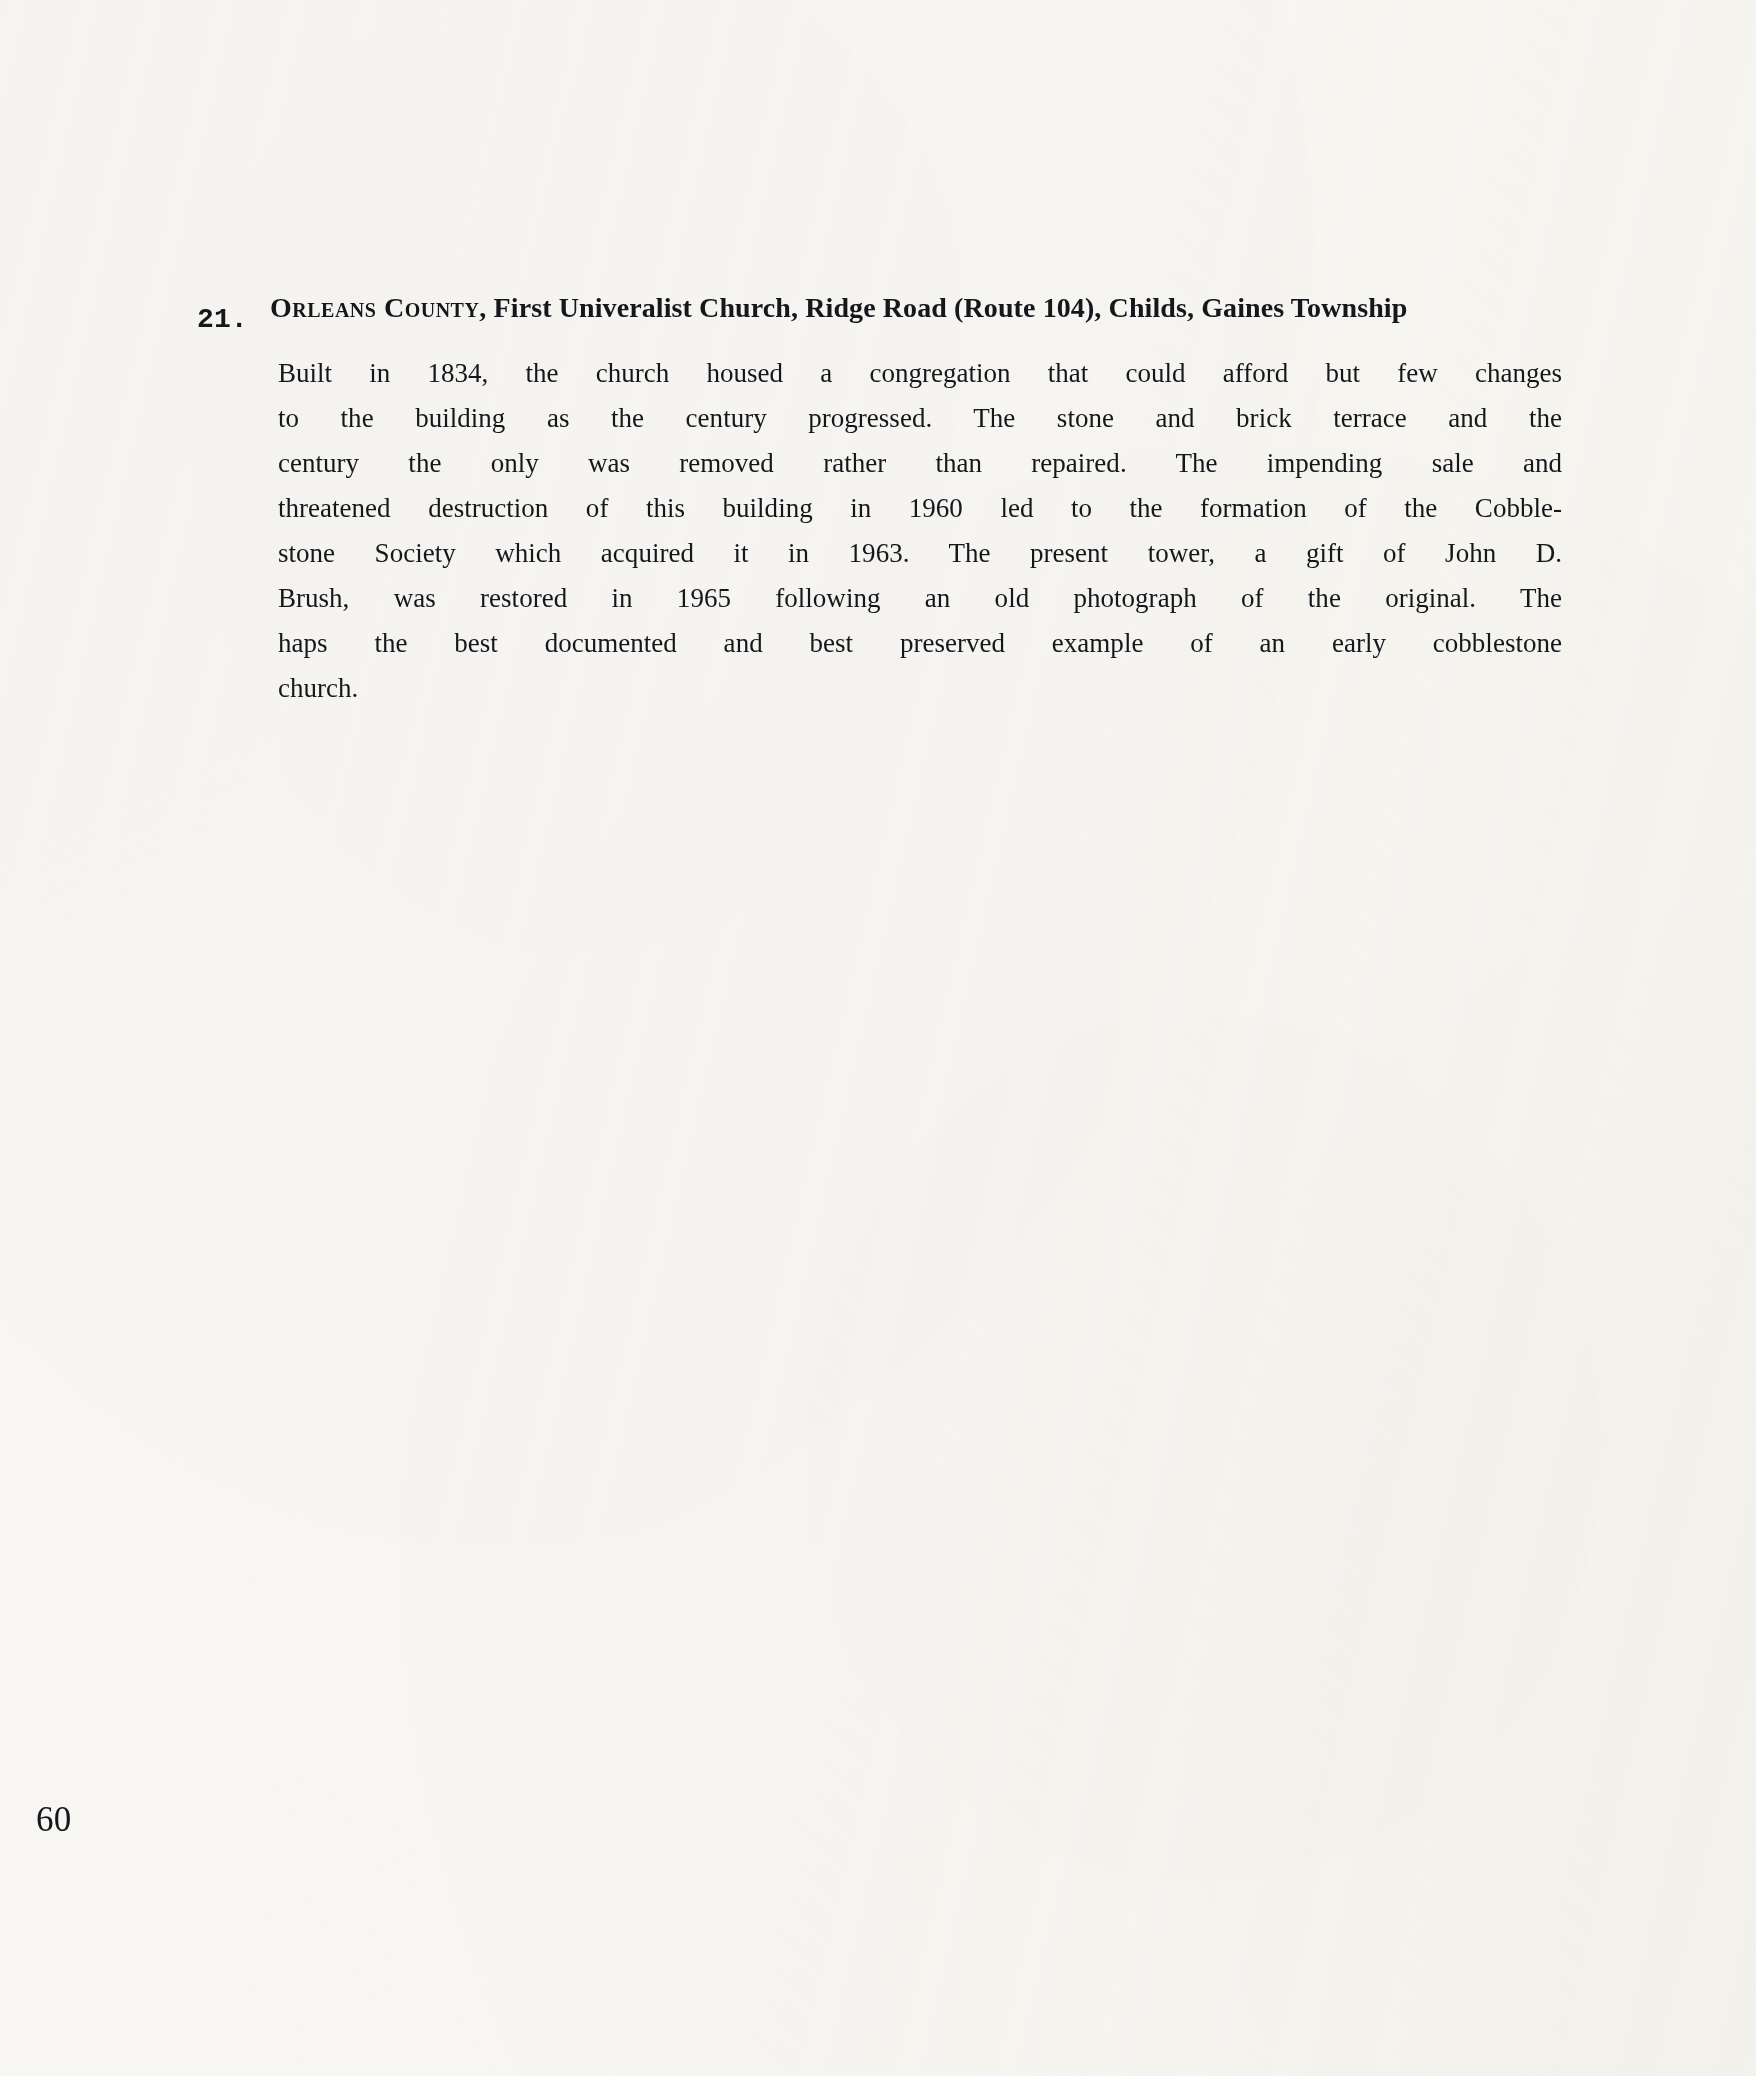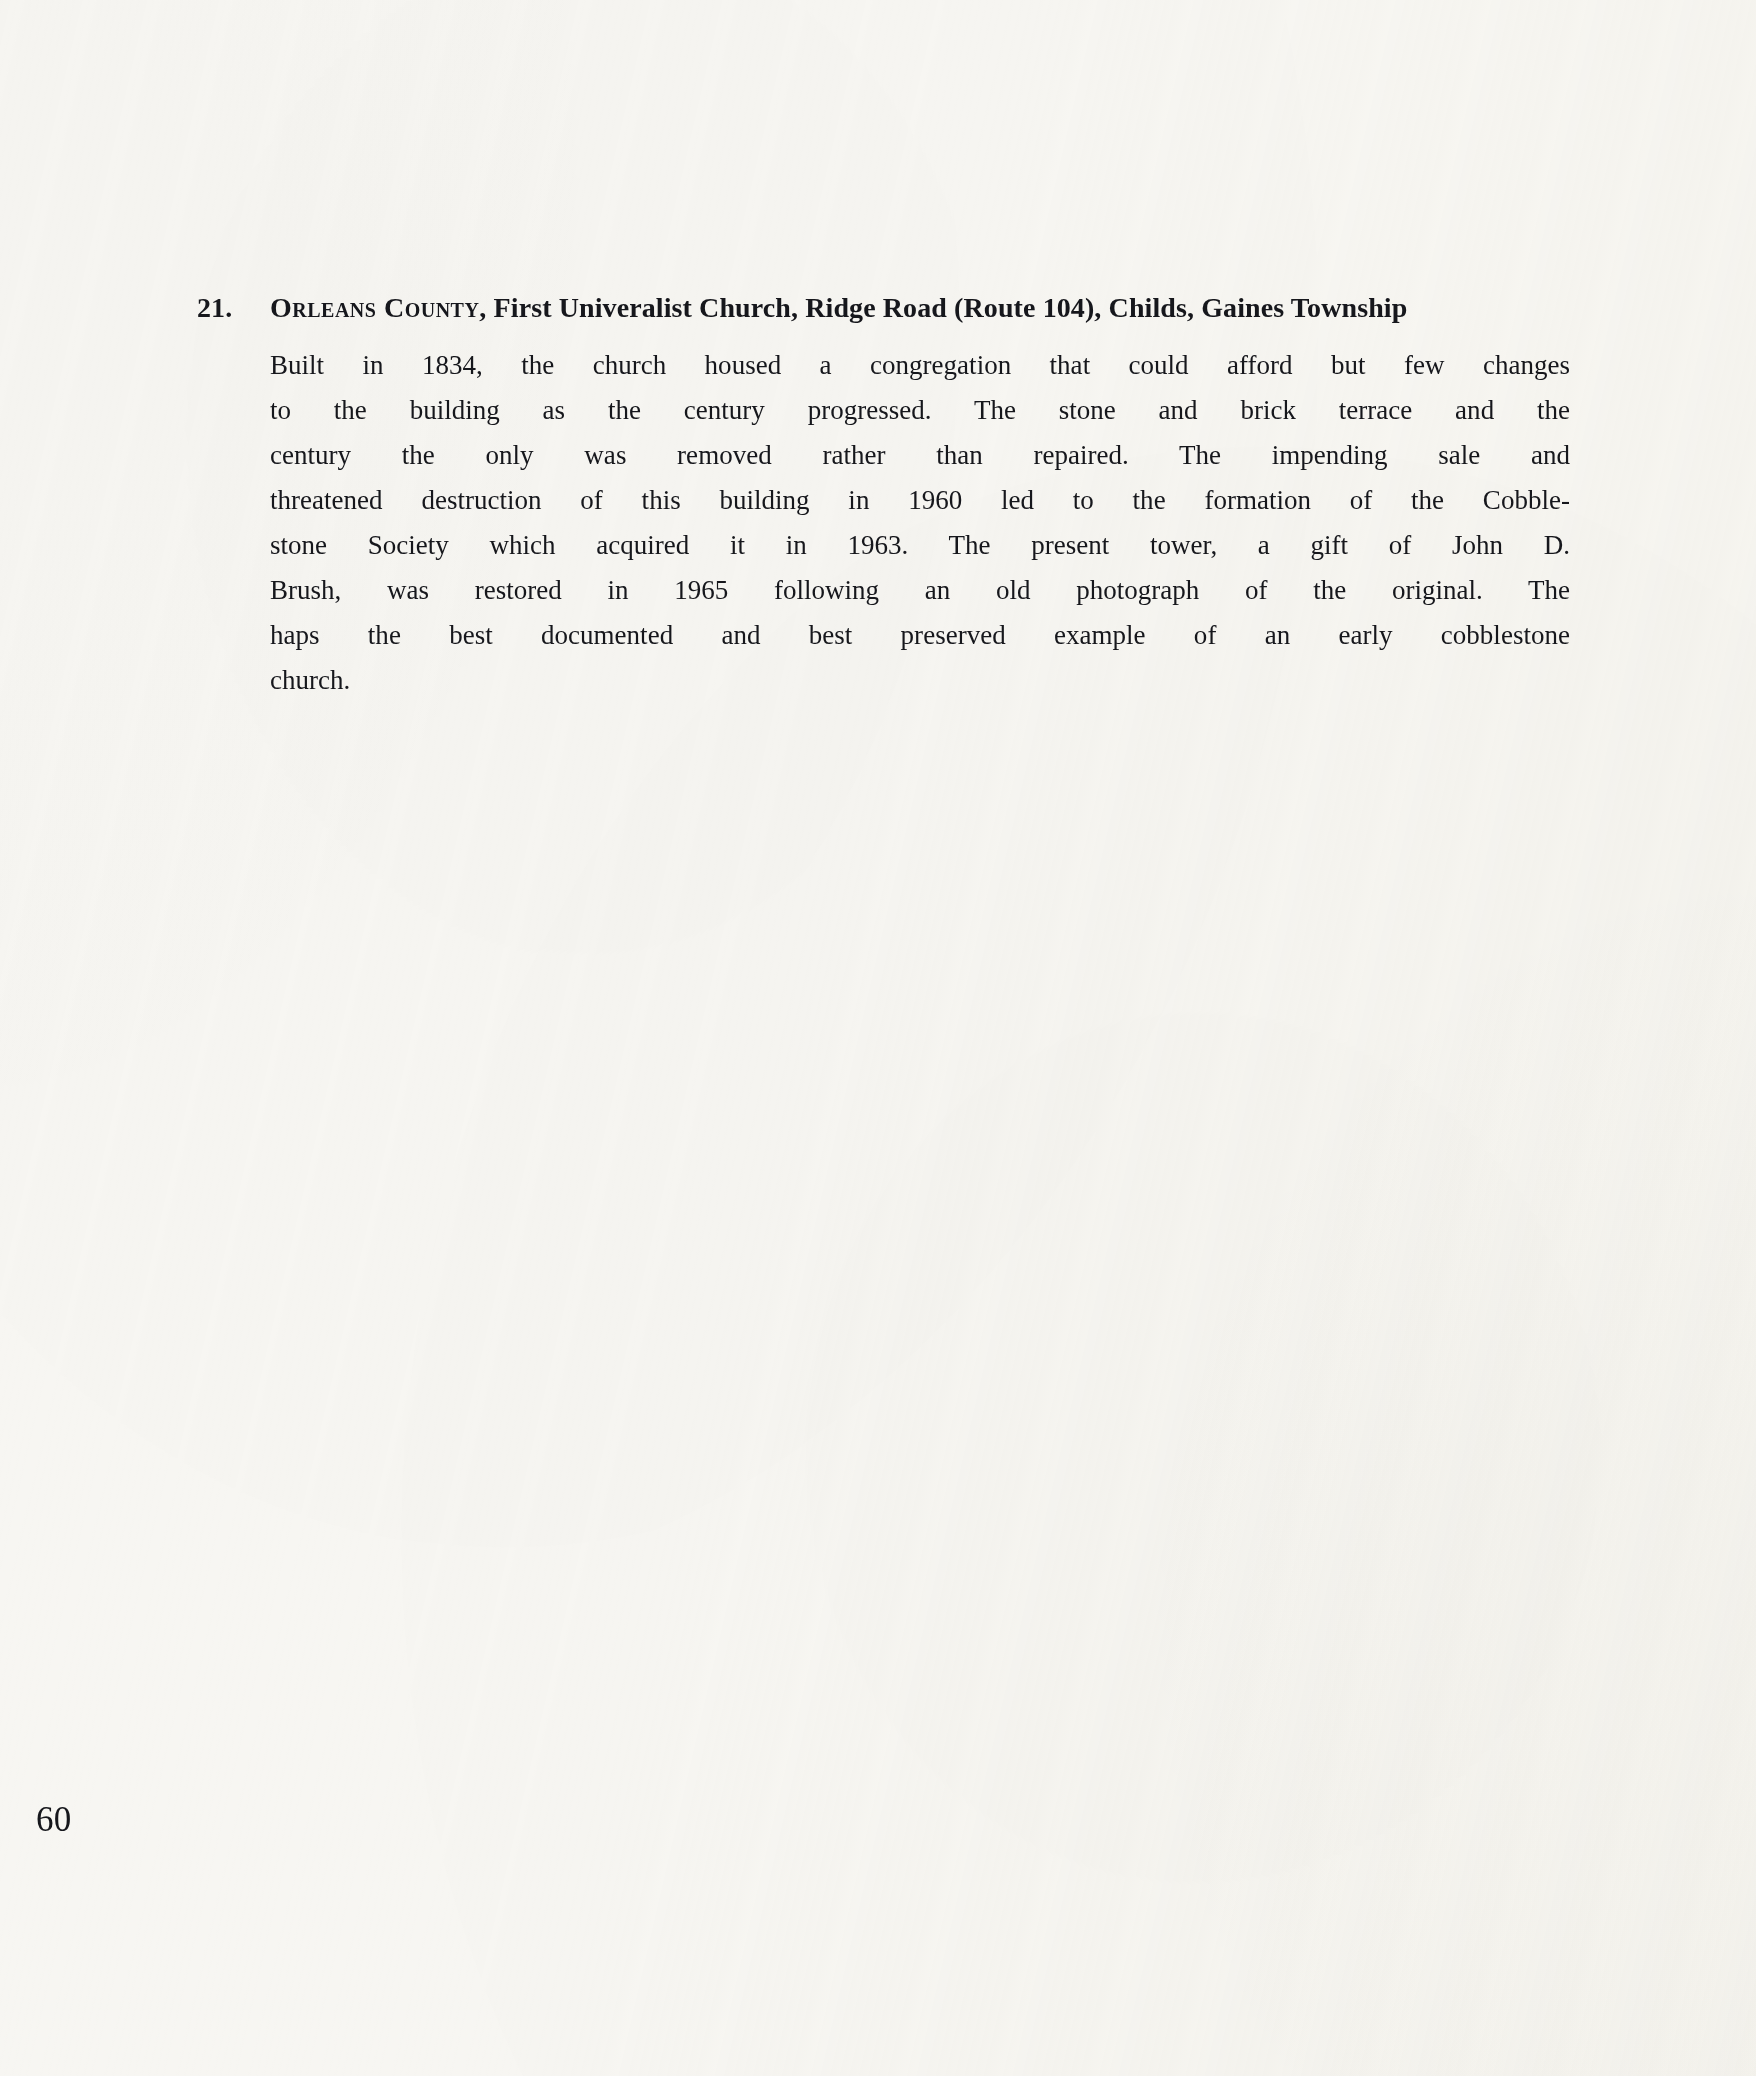--- a/index.html
+++ b/index.html
@@ -48,34 +48,35 @@
     font-size: 28px;
     line-height: 44px;
     letter-spacing: 0.1px;
     margin: 0;
     padding-left: 73px;
     text-indent: 0;
   }
   .entry-number {
     position: absolute;
     left: 0;
-    top: 0;
+    top: 12px;
     font-weight: 700;
     font-size: 28px;
     line-height: 44px;
+    font-family: Liberation Mono, monospace;
   }
   .county-name {
     font-variant: small-caps;
     font-weight: 700;
     letter-spacing: 0.5px;
   }
 
   
   .entry-body {
-    margin: 0;
+    margin: 8px;
     padding-left: 73px;
     padding-top: 13.4px;
     font-size: 27px;
     line-height: 45px;
     text-align: justify;
     text-justify: inter-word;
     hyphens: manual;
     letter-spacing: 0.02px;
     word-spacing: 0.2px;
     font-family: Liberation Serif, serif;

